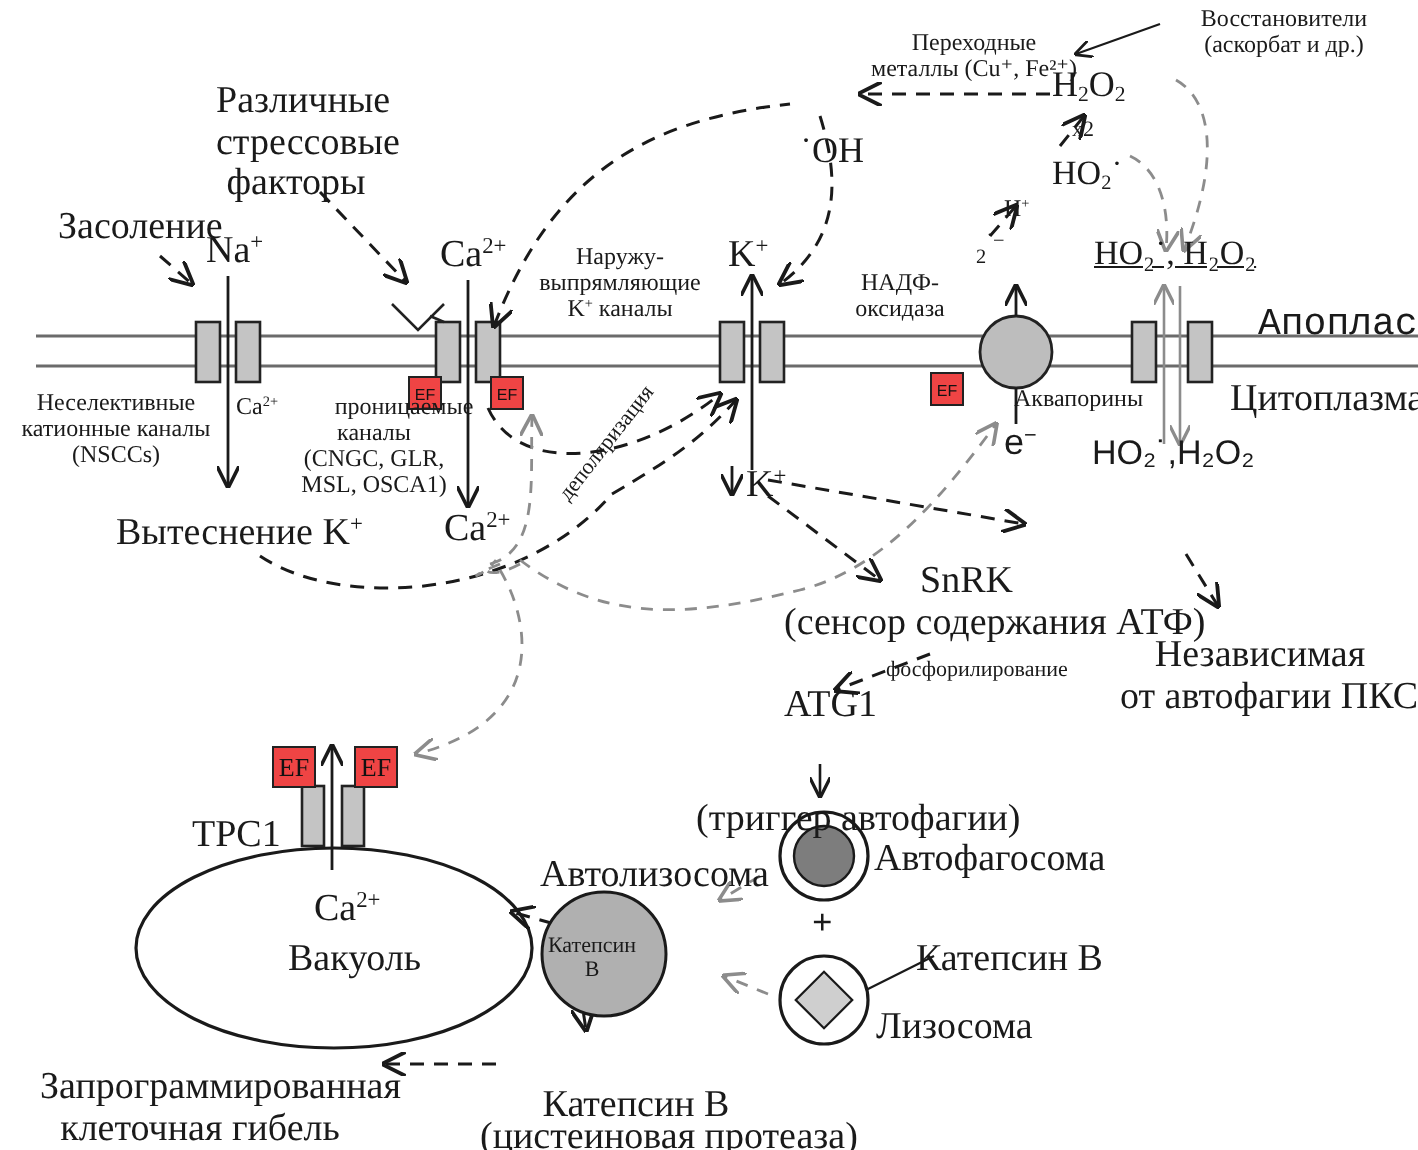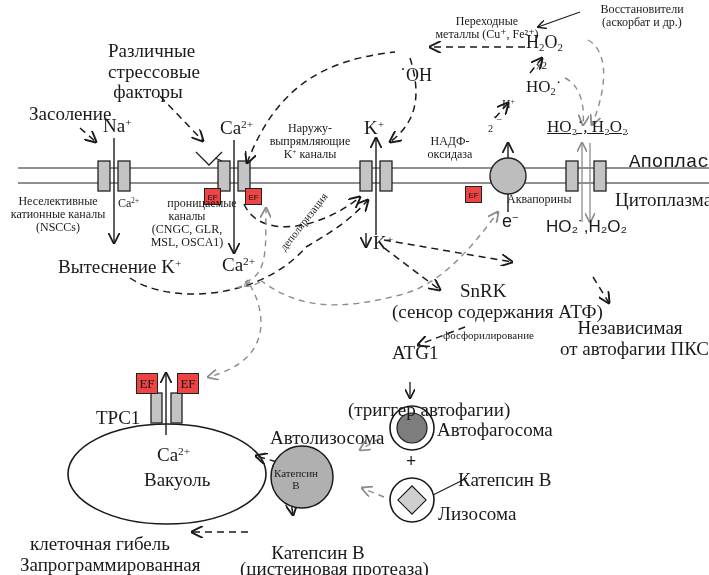--- a/index.html
+++ b/index.html
@@ -220,15 +220,15 @@
   <div>Катепсин</div>
   <div>B</div>
 </div>
 <div class="lbl s13" style="left:437px;top:420px;">Автофагосома</div>
 <div class="lbl s18" style="left:406px;top:452px;font-weight:bold;">+</div>
 <div class="lbl s13" style="left:458px;top:470px;">Катепсин B</div>
 <div class="lbl s13" style="left:438px;top:504px;">Лизосома</div>
 <div class="lbl s13 c" style="left:258px;top:543px;width:120px;">Катепсин B</div>
 <div class="lbl s13 c" style="left:240px;top:559px;width:160px;">(цистеиновая протеаза)</div>
 <div class="lbl s13 c" style="left:20px;top:534px;width:160px;">
+  <div>Запрограммированная</div>
   <div>клеточная гибель</div>
-  <div>Запрограммированная</div>
 </div>
 
 </body></html>

